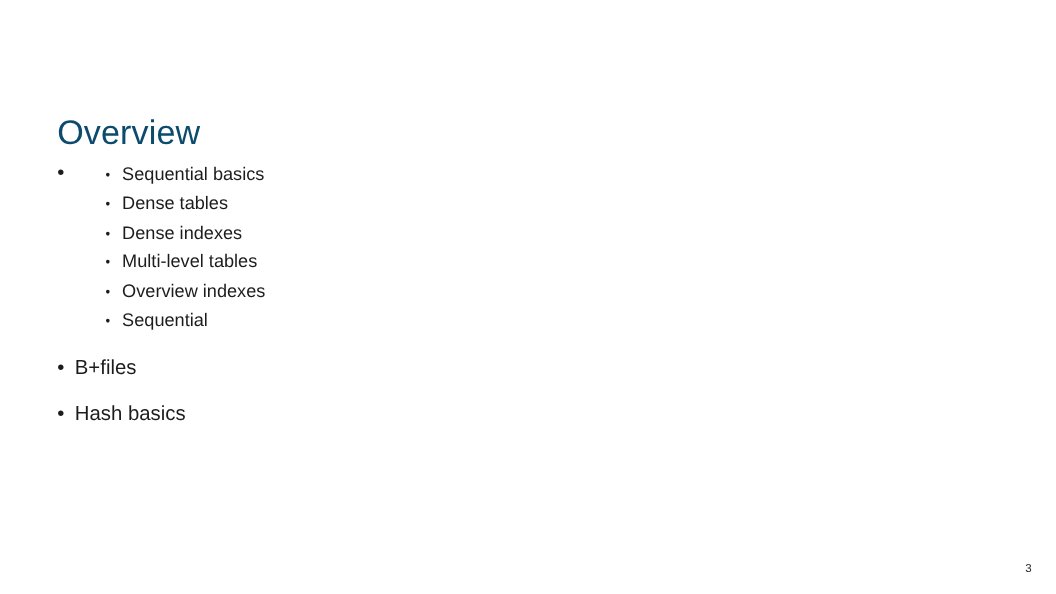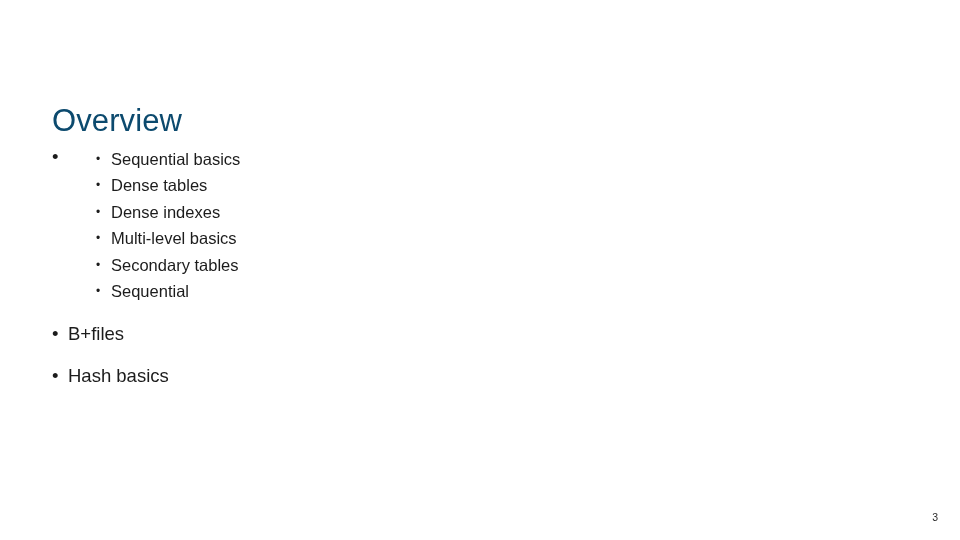--- a/index.html
+++ b/index.html
@@ -152,25 +152,25 @@
           <li class="item-l2">
             <span class="bullet-sm">•</span>
             <span>Dense tables</span>
           </li>
           <li class="item-l2">
             <span class="bullet-sm">•</span>
             <span>Dense indexes</span>
           </li>
           <li class="item-l2">
             <span class="bullet-sm">•</span>
-            <span>Multi-level basics</span>
+            <span>Multi-level tables</span>
           </li>
           <li class="item-l2">
             <span class="bullet-sm">•</span>
-            <span>Secondary tables</span>
+            <span>Overview indexes</span>
           </li>
           <li class="item-l2">
             <span class="bullet-sm">•</span>
             <span>Sequential</span>
           </li>
         </ul>
       </li>
 
       <li class="item-l1 spaced">
         <span class="bullet">•</span>

